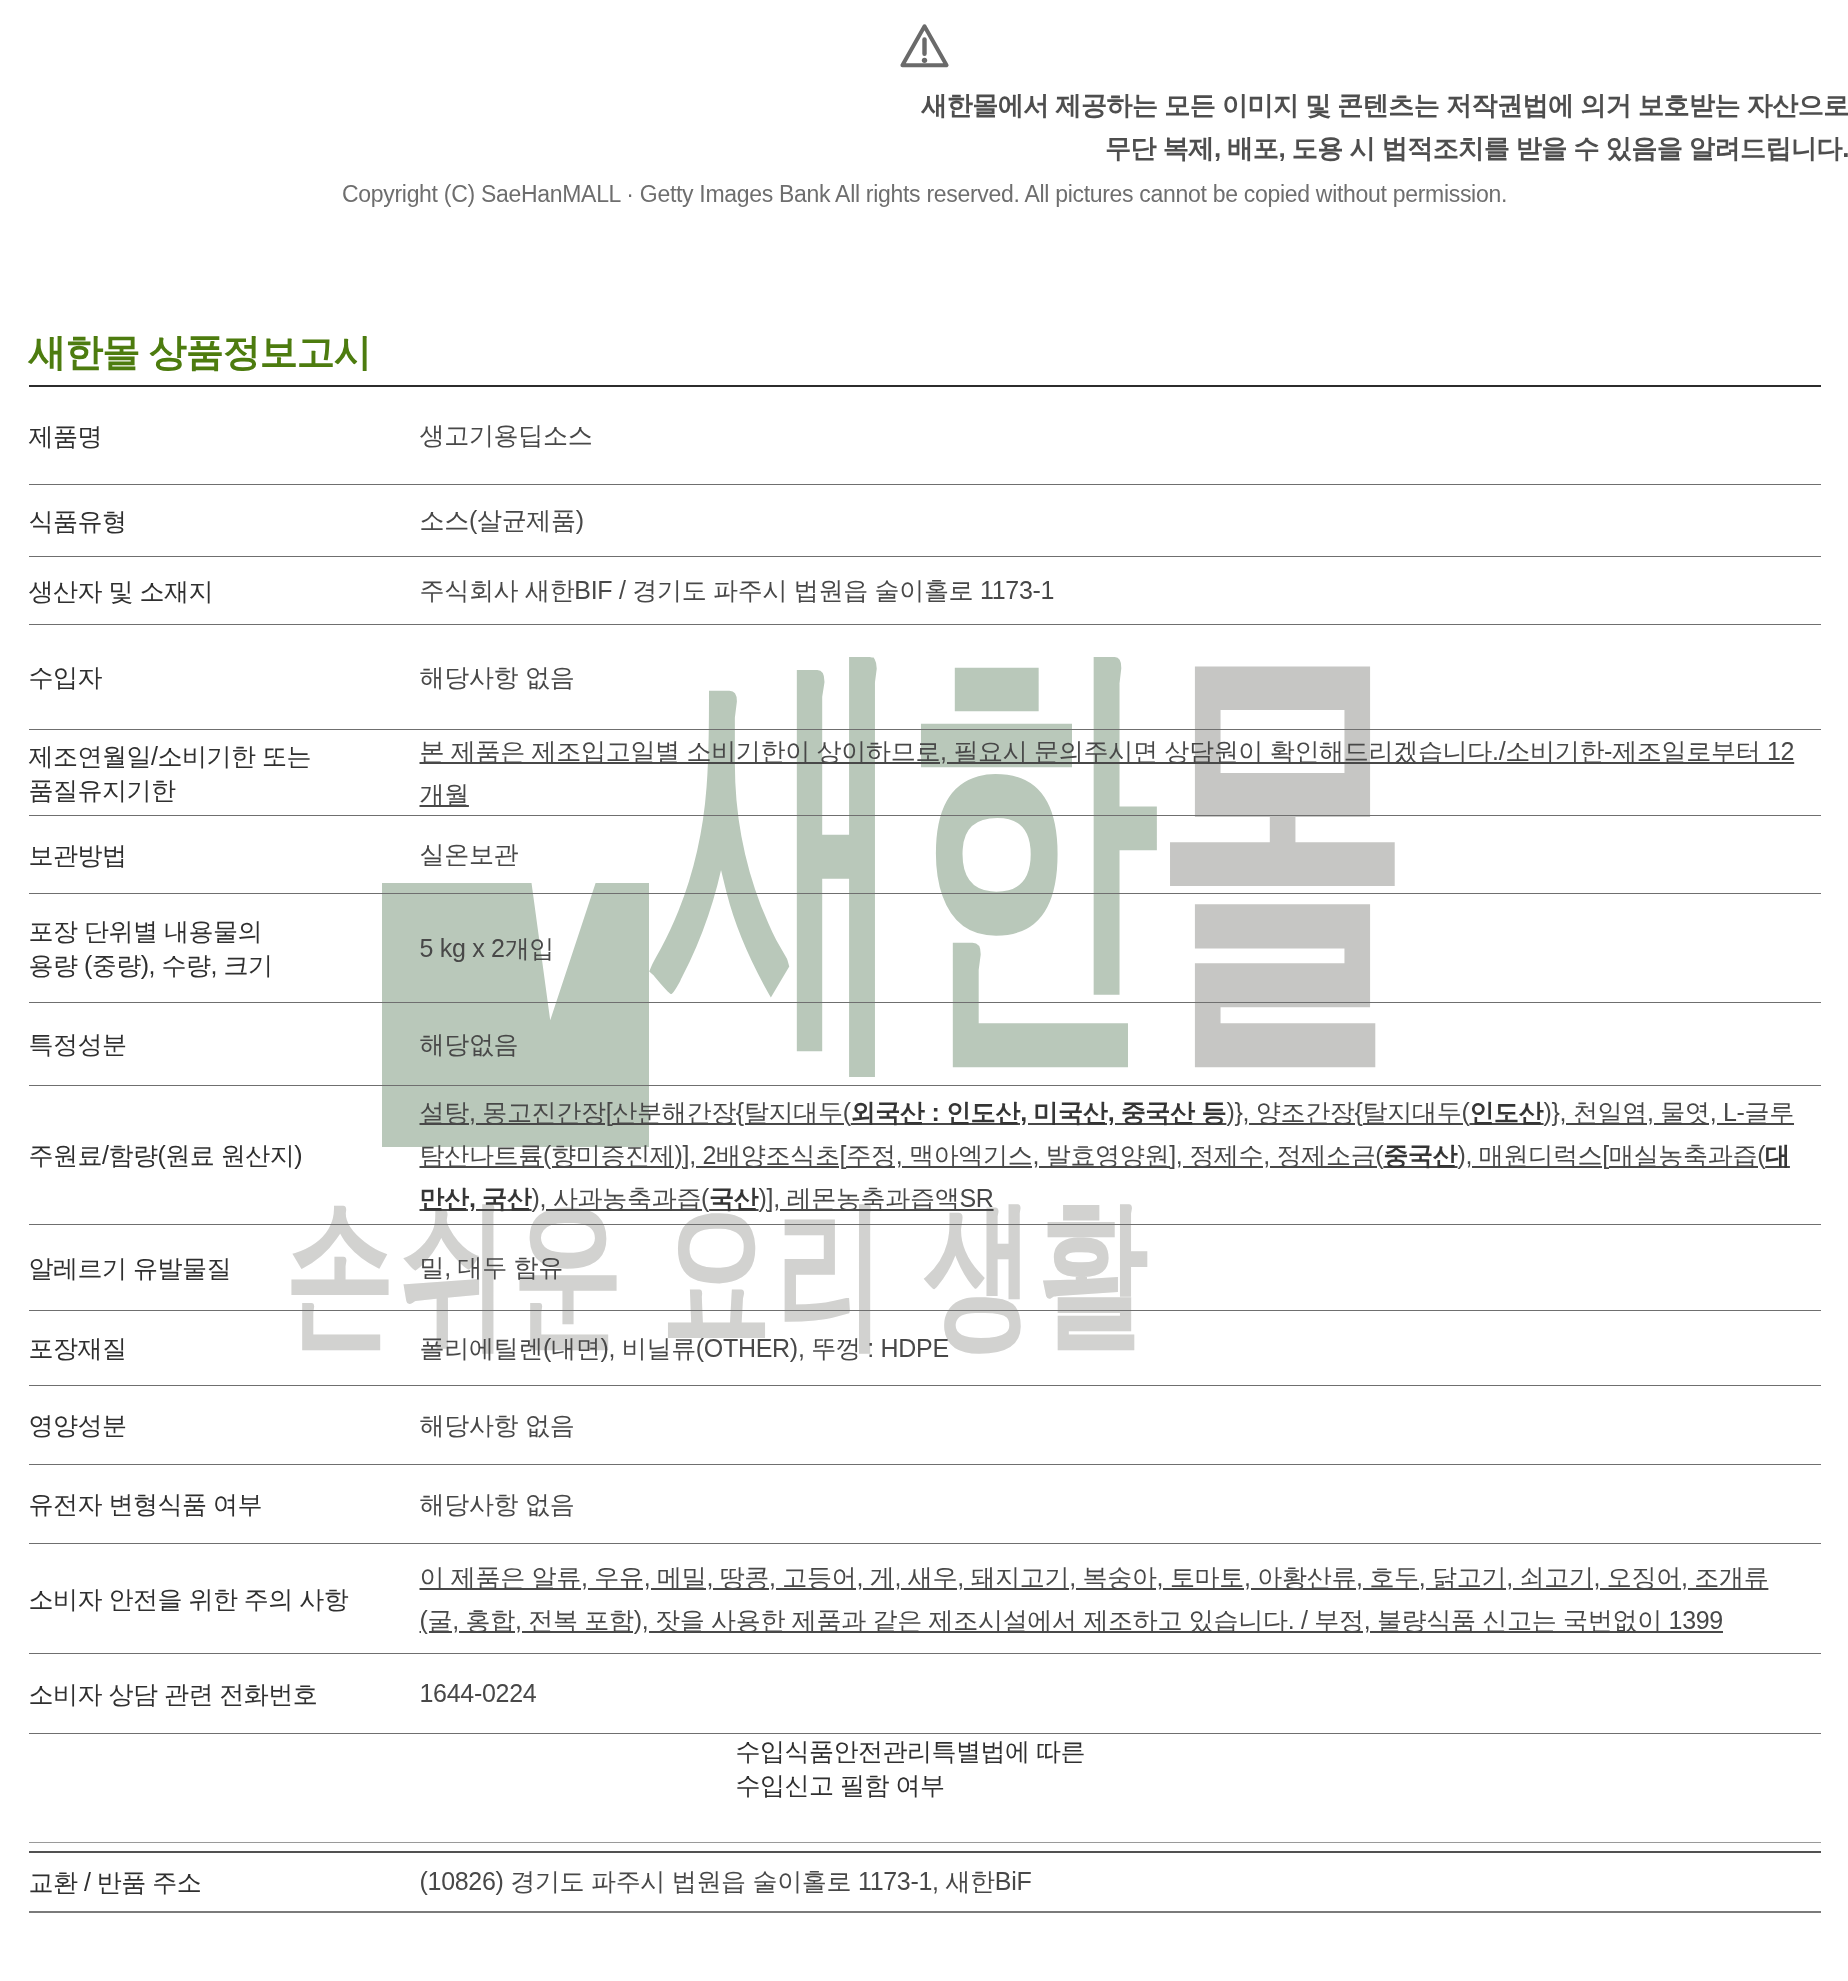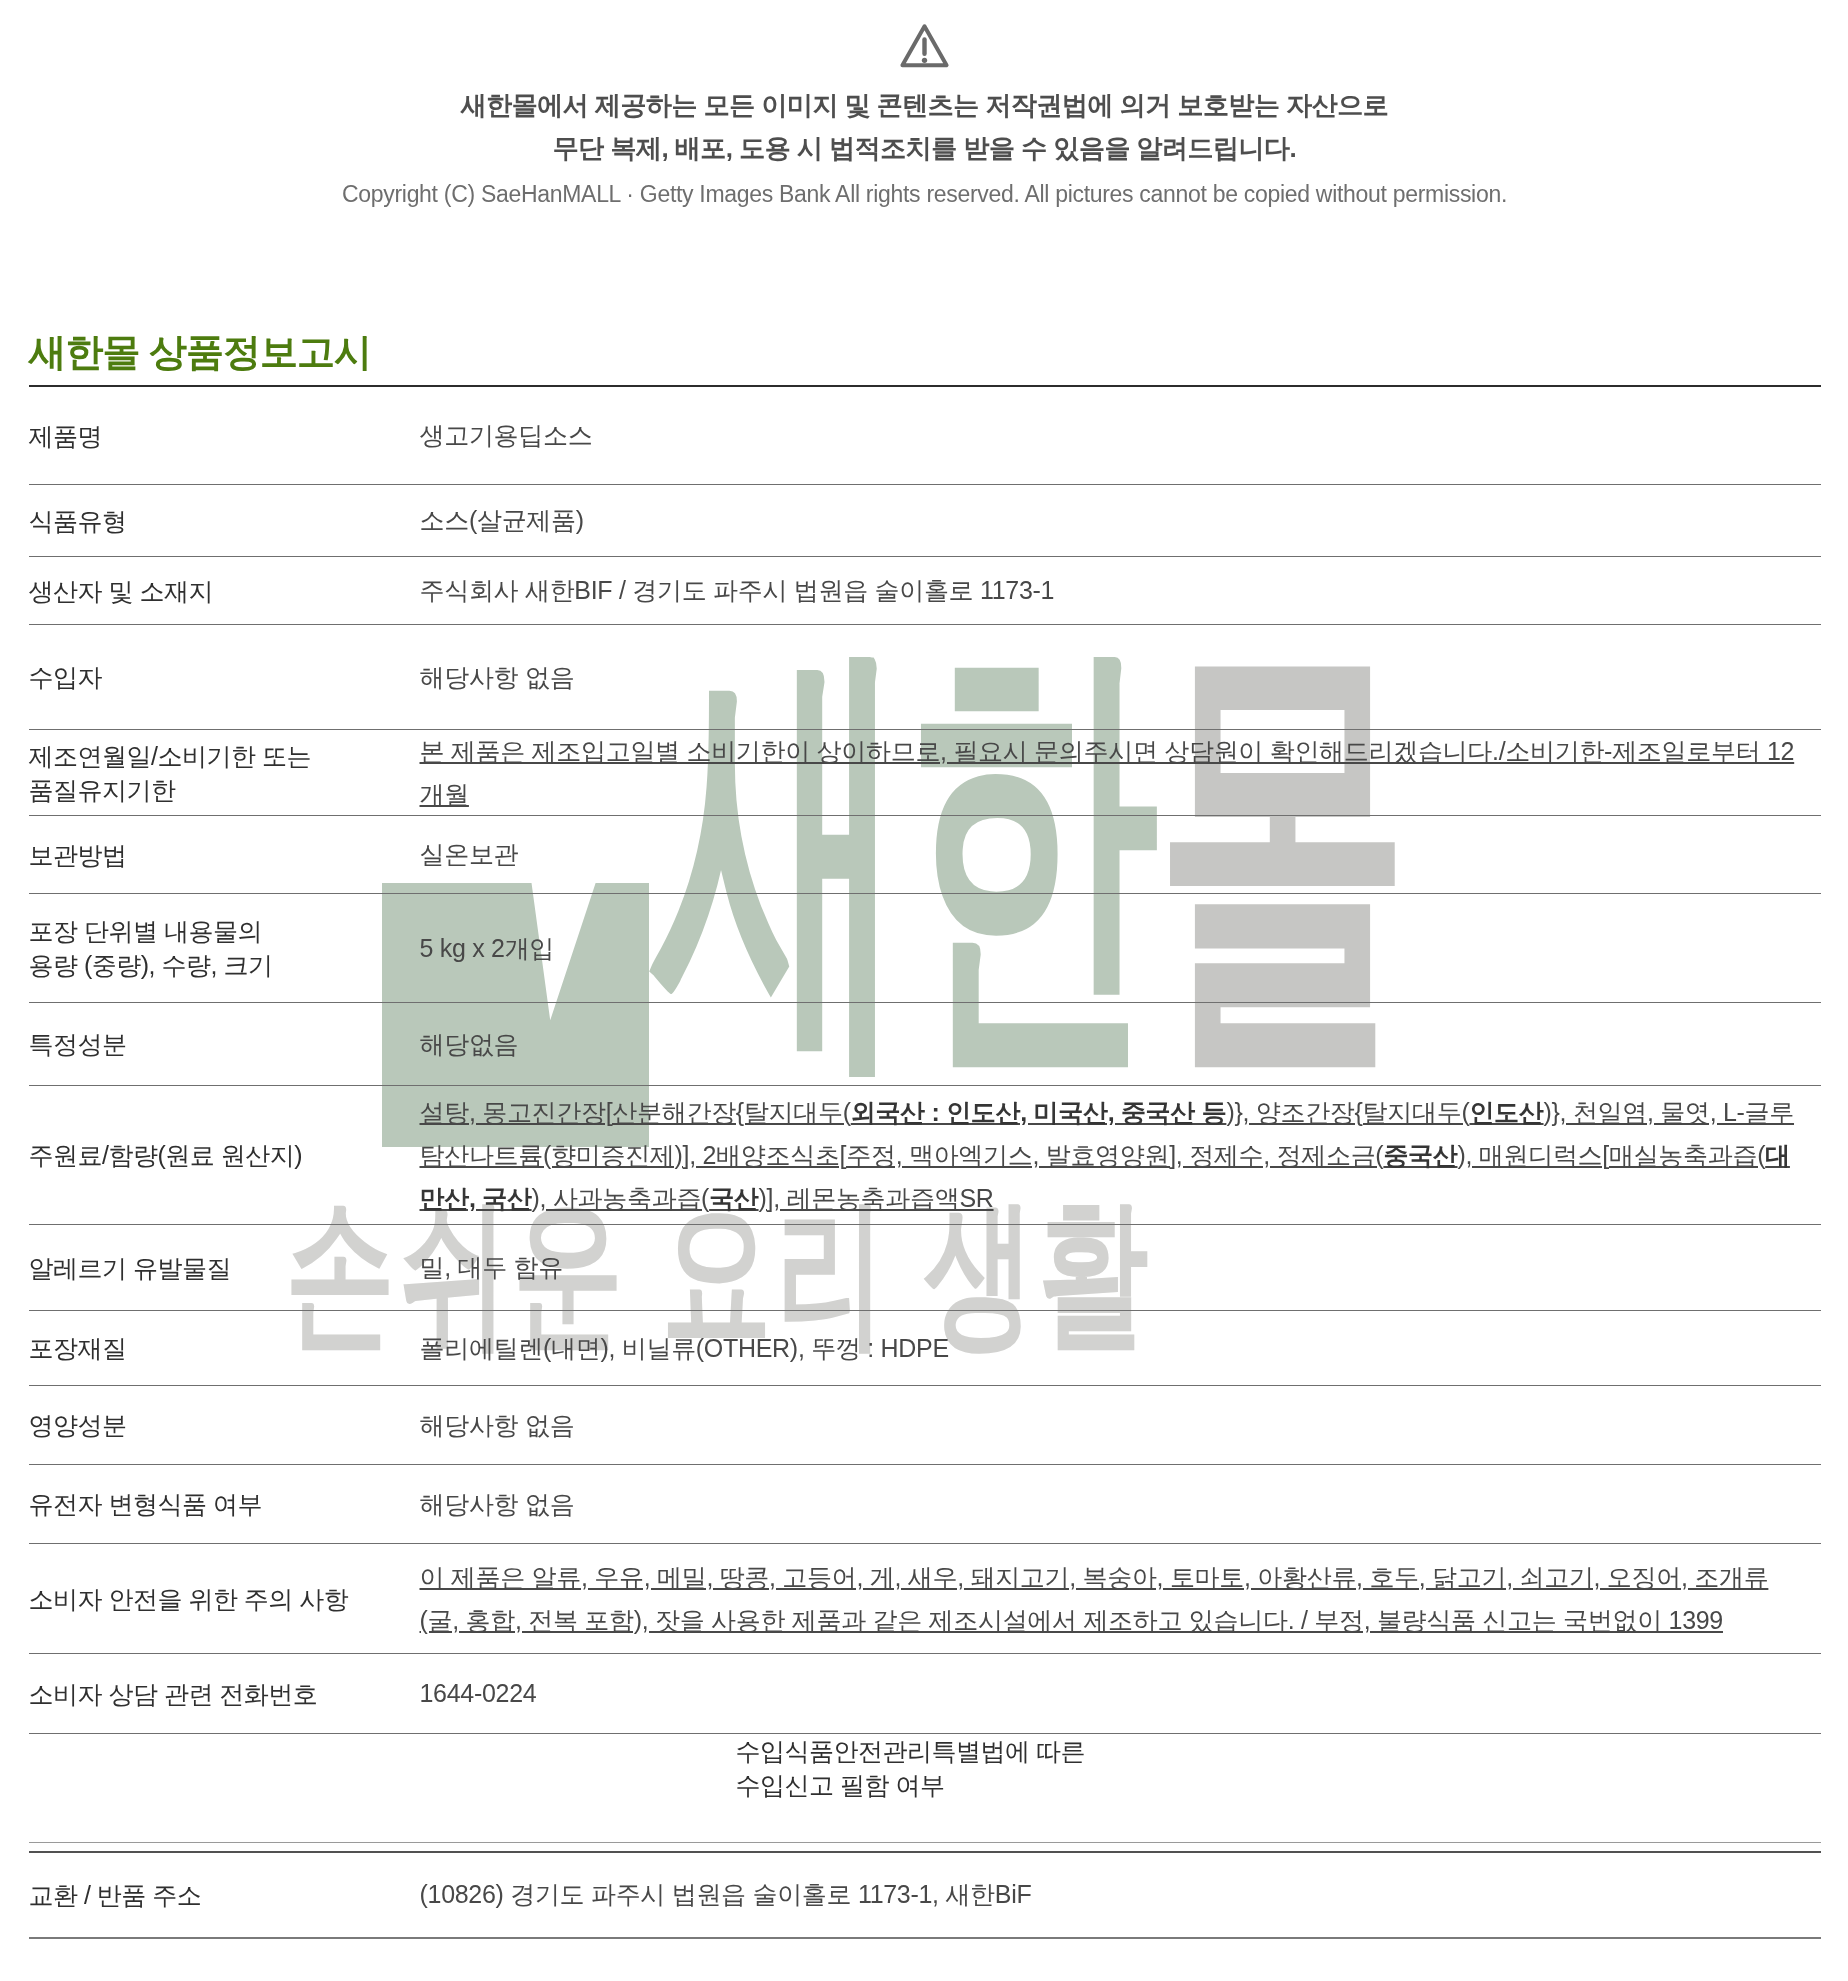--- a/index.html
+++ b/index.html
@@ -24,21 +24,21 @@
   .wm-brand .y{color:#c6c6c4;}
   .wm-tagline{
     position:absolute;left:285px;top:1191px;
     font-size:162px;line-height:1.0;font-weight:800;letter-spacing:5.7px;
     color:#d2d2d0;transform:scaleX(0.68);transform-origin:left top;white-space:nowrap;
   }
   
   .content{position:absolute;inset:0;z-index:1;}
   .warn-wrap{position:absolute;left:0;top:21px;width:100%;text-align:center;}
   .notice-line{
-    position:absolute;left:0;width:100%;text-align:center;
+    position:absolute;left:0;width:100%;text-align:right;
     font-weight:700;font-size:26px;color:#4e4e4e;letter-spacing:-0.5px;
   }
   .notice-line.l1{top:88px;}
   .notice-line.l2{top:131px;}
   .copyright-line{
     position:absolute;left:0;top:181px;width:100%;text-align:center;
     font-weight:400;font-size:23px;color:#6e6e6e;letter-spacing:-0.3px;
   }
   .page-title{
     position:absolute;left:28.5px;top:302px;
@@ -62,21 +62,21 @@
     flex:1;padding-right:13.3px;
     font-weight:400;font-size:25px;color:#484848;letter-spacing:-0.3px;margin-left:13px;
   }
   .row .val b{font-weight:800;color:#353535;}
   .row.wrap .val{line-height:43px;text-decoration:underline;}
   .r1{height:98px}.r2{height:72px}.r3{height:68px}.r4{height:105px}
   .r5{height:86px}.r6{height:78px}.r7{height:109px}.r8{height:83px}
   .r9{height:139px}.r10{height:86px}.r11{height:75px}.r12{height:79px}
   .r13{height:79px}.r14{height:110px}.r15{height:80px}.r16{height:109px;border-bottom:1px solid #9a9a9a;flex-direction:column;}
   .section-divider{height:7.6px;border-bottom:2.9px solid #515151;}
-  .r17{height:86px;border-bottom:2.9px solid #7a7a7a;}
+  .r17{height:60px;border-bottom:2.9px solid #7a7a7a;}
 </style>
 </head>
 <body>
 
 <div class="watermark" aria-hidden="true">
   <div class="wm-logo"></div>
   <div class="wm-brand"><span class="g">새한</span><span class="y">몰</span></div>
   <div class="wm-tagline">손쉬운 요리 생활</div>
 </div>
 

